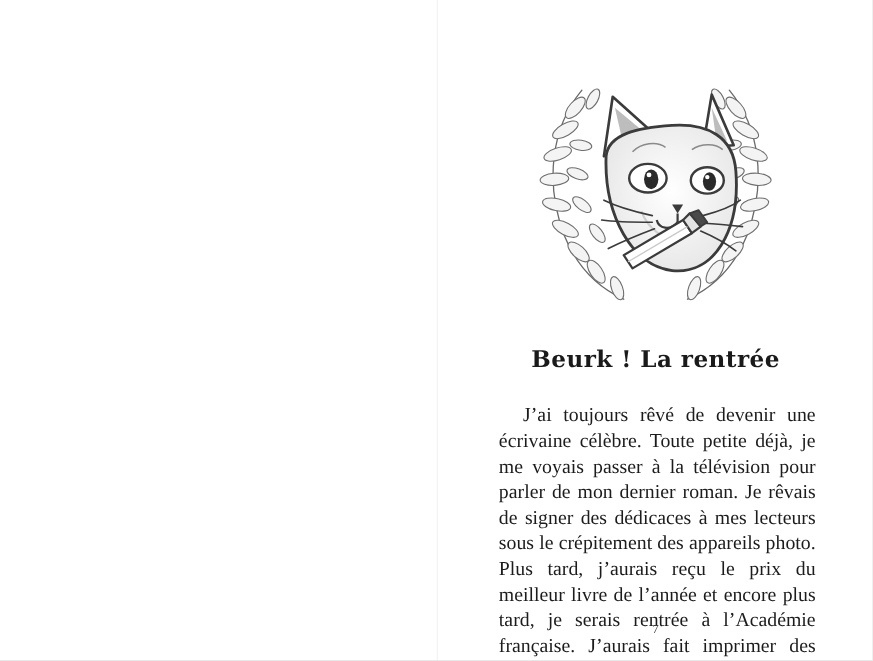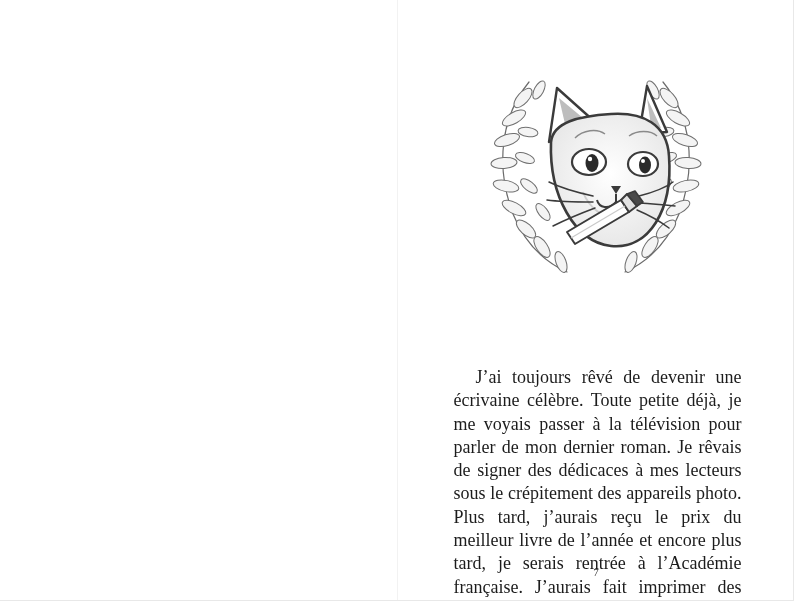--- a/index.html
+++ b/index.html
@@ -202,20 +202,21 @@
             <g>
               <path d="M96 186 L150 154 L158 166 L104 198 Z" fill="#ffffff" stroke="#3b3b3b" stroke-width="2" stroke-linejoin="round"></path>
               <path d="M150 154 L158 166 L166 160 L156 148 Z" fill="#e2e2e2" stroke="#3b3b3b" stroke-width="2" stroke-linejoin="round"></path>
               <path d="M156 148 L166 160 L172 156 L164 145 Z" fill="#4a4a4a" stroke="#3b3b3b" stroke-width="1.6" stroke-linejoin="round"></path>
               <path d="M100 192 L154 160" stroke="#c9c9c9" stroke-width="1.2" fill="none"></path>
             </g>
           </g>
         </svg>
       </div>
 
+      <h1 class="chapter-title">Beurk ! La rentrée</h1>
 
       <p class="body-text">J’ai toujours rêvé de devenir une écrivaine célèbre. Toute petite déjà, je me voyais passer à la télévision pour parler de mon dernier roman. Je rêvais de signer des dédicaces à mes lecteurs sous le crépitement des appareils photo. Plus tard, j’aurais reçu le prix du meilleur livre de l’année et encore plus tard, je serais rentrée à l’Académie française. J’aurais fait imprimer des cartes de visite avec la mention :</p>
 
       <div class="folio">7</div>
 
       <div class="page-edge"></div>
     </div>
   </div>
   <div class="bottom-edge"></div>
 </div>

